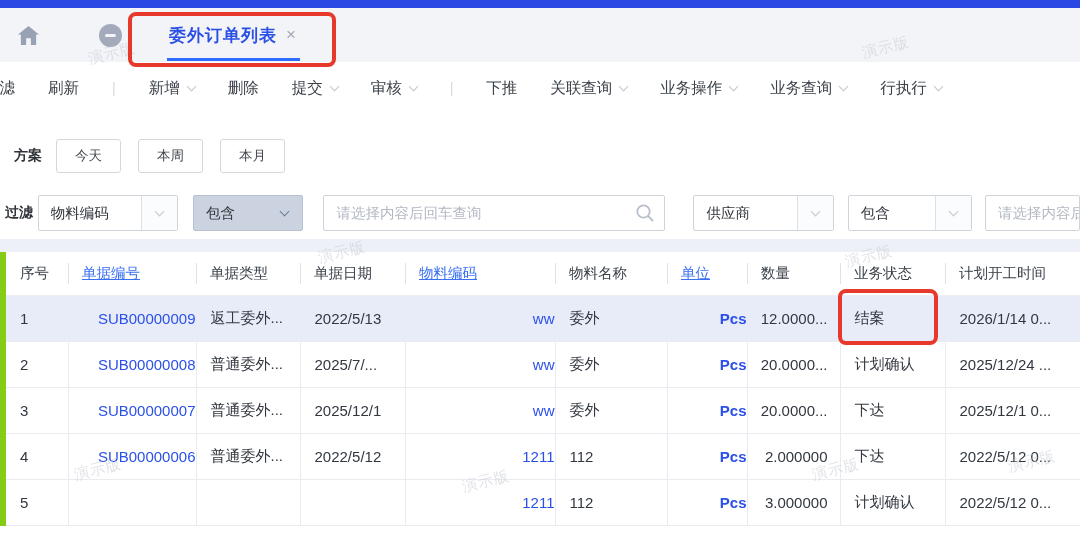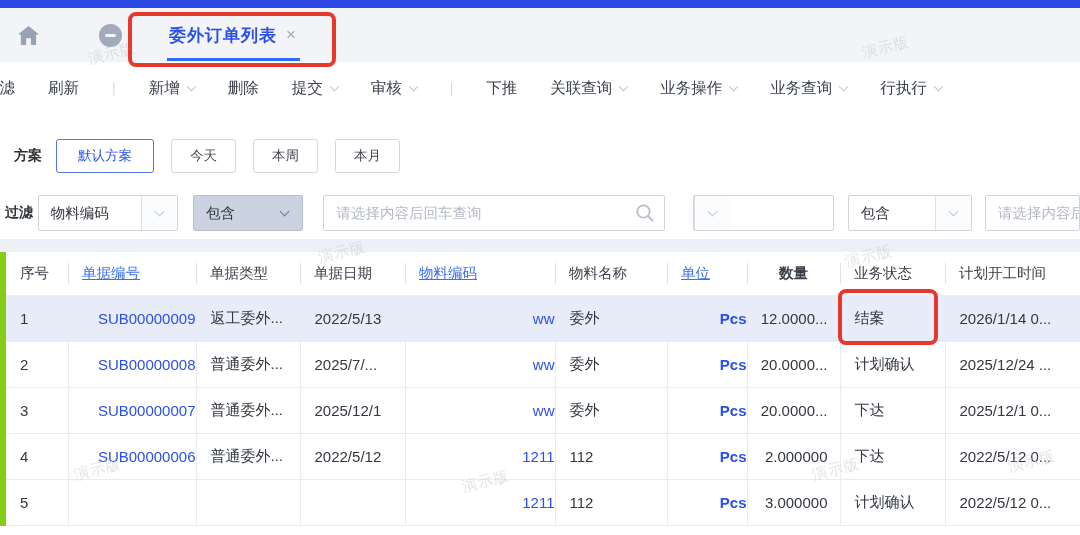--- a/index.html
+++ b/index.html
@@ -58,21 +58,21 @@
   .search-input2::placeholder { color:#b3b8c2; }
 
   
   .band { height:13px; background:#edf0f6; margin-top:8px; }
 
   
   table { width:1080px; border-collapse:collapse; table-layout:fixed; }
   thead th { height:43px; font-size:14.5px; font-weight:500; color:#3b414a; text-align:left; padding-left:14px; position:relative; background:#fff; border-bottom:1px solid #eceef3; white-space:nowrap; }
   thead th.hsep::before { content:""; position:absolute; left:0; top:11px; height:21px; width:1px; background:#dfe2e9; }
   thead th.link { color:#3a6ff2; text-decoration:underline; cursor:pointer; }
-  thead th.num { text-align:center; padding-right:14px;font-weight:bold; }
+  thead th.num { text-align:left; padding-right:14px; }
   tbody td { height:46px; font-size:15px; color:#323840; padding-left:14px; border-bottom:1px solid #e9ebf1; border-left:1px solid #e9ebf1; white-space:nowrap; overflow:hidden; background:#fff; }
   tbody tr.selected td { background:#e8ecf8; }
   tbody td.link { color:#2b50e8; cursor:pointer;text-align:right; }
   tbody td.bold { font-weight:bold; }
   tbody td.num { text-align:right; padding-right:12px; padding-left:0; }
   tbody td:first-child { border-left:1px solid #e9ebf1; }
   table { border-left:6px solid #84cc16; }
 
   
   .wm { position:absolute; font-size:15px; color:#c8ccd4; opacity:0.55; transform:rotate(-14deg); letter-spacing:1px; pointer-events:none; z-index:5; }
@@ -148,21 +148,20 @@
       </span>
       <span class="tb-item">
         <span>行执行</span>
         <span class="caret"></span>
       </span>
     </div>
 
   <div class="scheme-row">
     <span class="scheme-label">方案</span>
     <span id="scheme-btns" style="display:flex">
-        <button class="scheme-btn active">默认方案</button>
         <button class="scheme-btn">今天</button>
         <button class="scheme-btn">本周</button>
         <button class="scheme-btn">本月</button>
       </span>
   </div>
 
   <div class="filter-row">
     <span class="filter-label">过滤</span>
     <div class="select s-field1">
       <span class="val">物料编码</span>
@@ -179,20 +178,21 @@
     <div class="search-wrap">
       <input class="search-input" placeholder="请选择内容后回车查询" style="">
       <span class="search-icon">
         <svg width="20" height="20" viewBox="0 0 20 20">
             <circle cx="8.5" cy="8.5" r="6.2" fill="none" stroke="#b9bfca" stroke-width="1.8"></circle>
             <line x1="13.2" y1="13.2" x2="17.5" y2="17.5" stroke="#b9bfca" stroke-width="1.8" stroke-linecap="round"></line>
           </svg>
       </span>
     </div>
     <div class="select s-field2">
+      <span class="val">供应商</span>
       <span class="caret-seg">
           <span class="caret"></span>
         </span>
     </div>
     <div class="select s-op2">
       <span class="val">包含</span>
       <span class="caret-seg">
           <span class="caret"></span>
         </span>
     </div>

